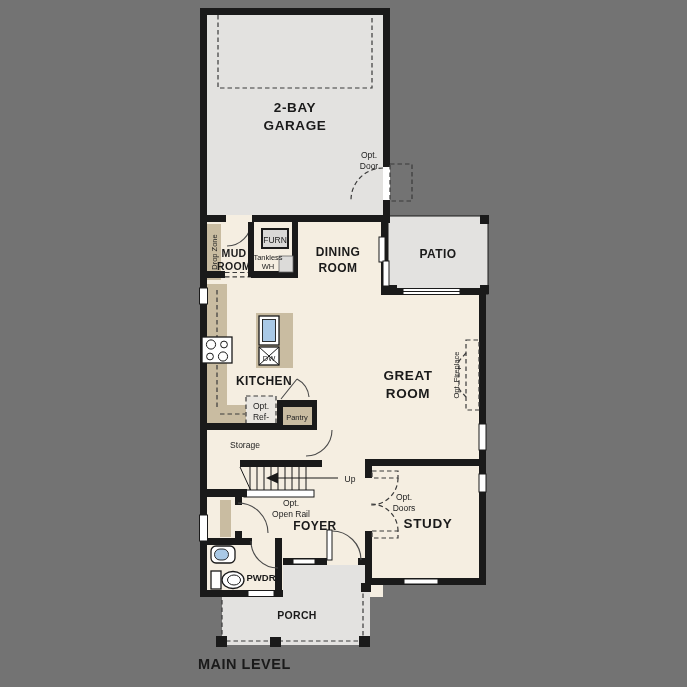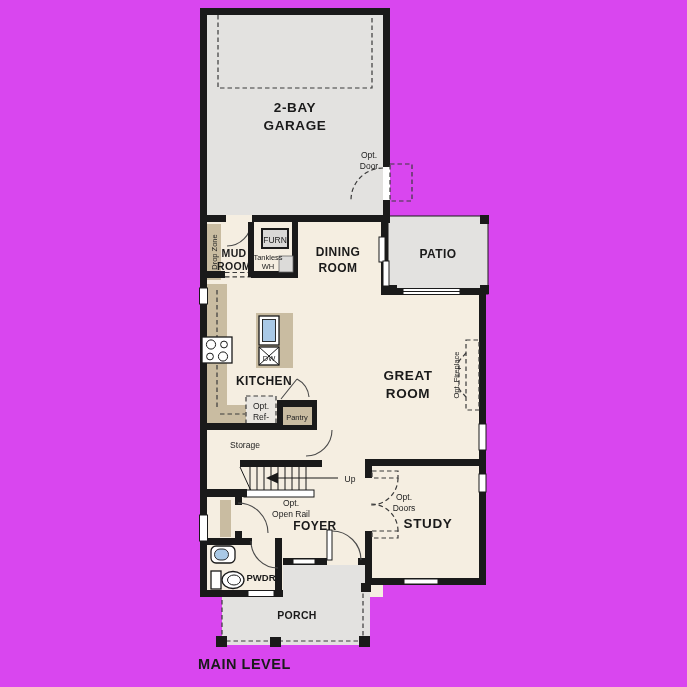--- a/index.html
+++ b/index.html
@@ -1,16 +1,16 @@
 <!DOCTYPE html>
 <html><head>
 <meta charset="utf-8">
 <style>
   html,body{margin:0;padding:0;background:#fff;}
-  #canvas{position:relative;width:687px;height:687px;background:#d946ef;overflow:hidden;
+  #canvas{position:relative;width:687px;height:687px;background:#737373;overflow:hidden;
           font-family:"Liberation Sans",sans-serif;}
   svg{position:absolute;left:0;top:0;}
   text{font-family:"Liberation Sans",sans-serif;fill:#1a1a1a;}
   .room-label{font-weight:700;font-size:13.5px;letter-spacing:.6px;text-anchor:middle;}
   .room-label-md{font-weight:700;font-size:12px;letter-spacing:.4px;text-anchor:middle;}
   .room-label-sm{font-weight:700;font-size:10.5px;letter-spacing:.3px;text-anchor:middle;}
   .small-note{font-weight:400;font-size:8.5px;text-anchor:middle;fill:#222;}
   .tiny-note{font-weight:400;font-size:7.5px;text-anchor:middle;fill:#222;}
   .pwdr-label{font-weight:700;font-size:9.5px;text-anchor:middle;}
   .title-label{font-weight:700;font-size:14.5px;letter-spacing:.5px;}

